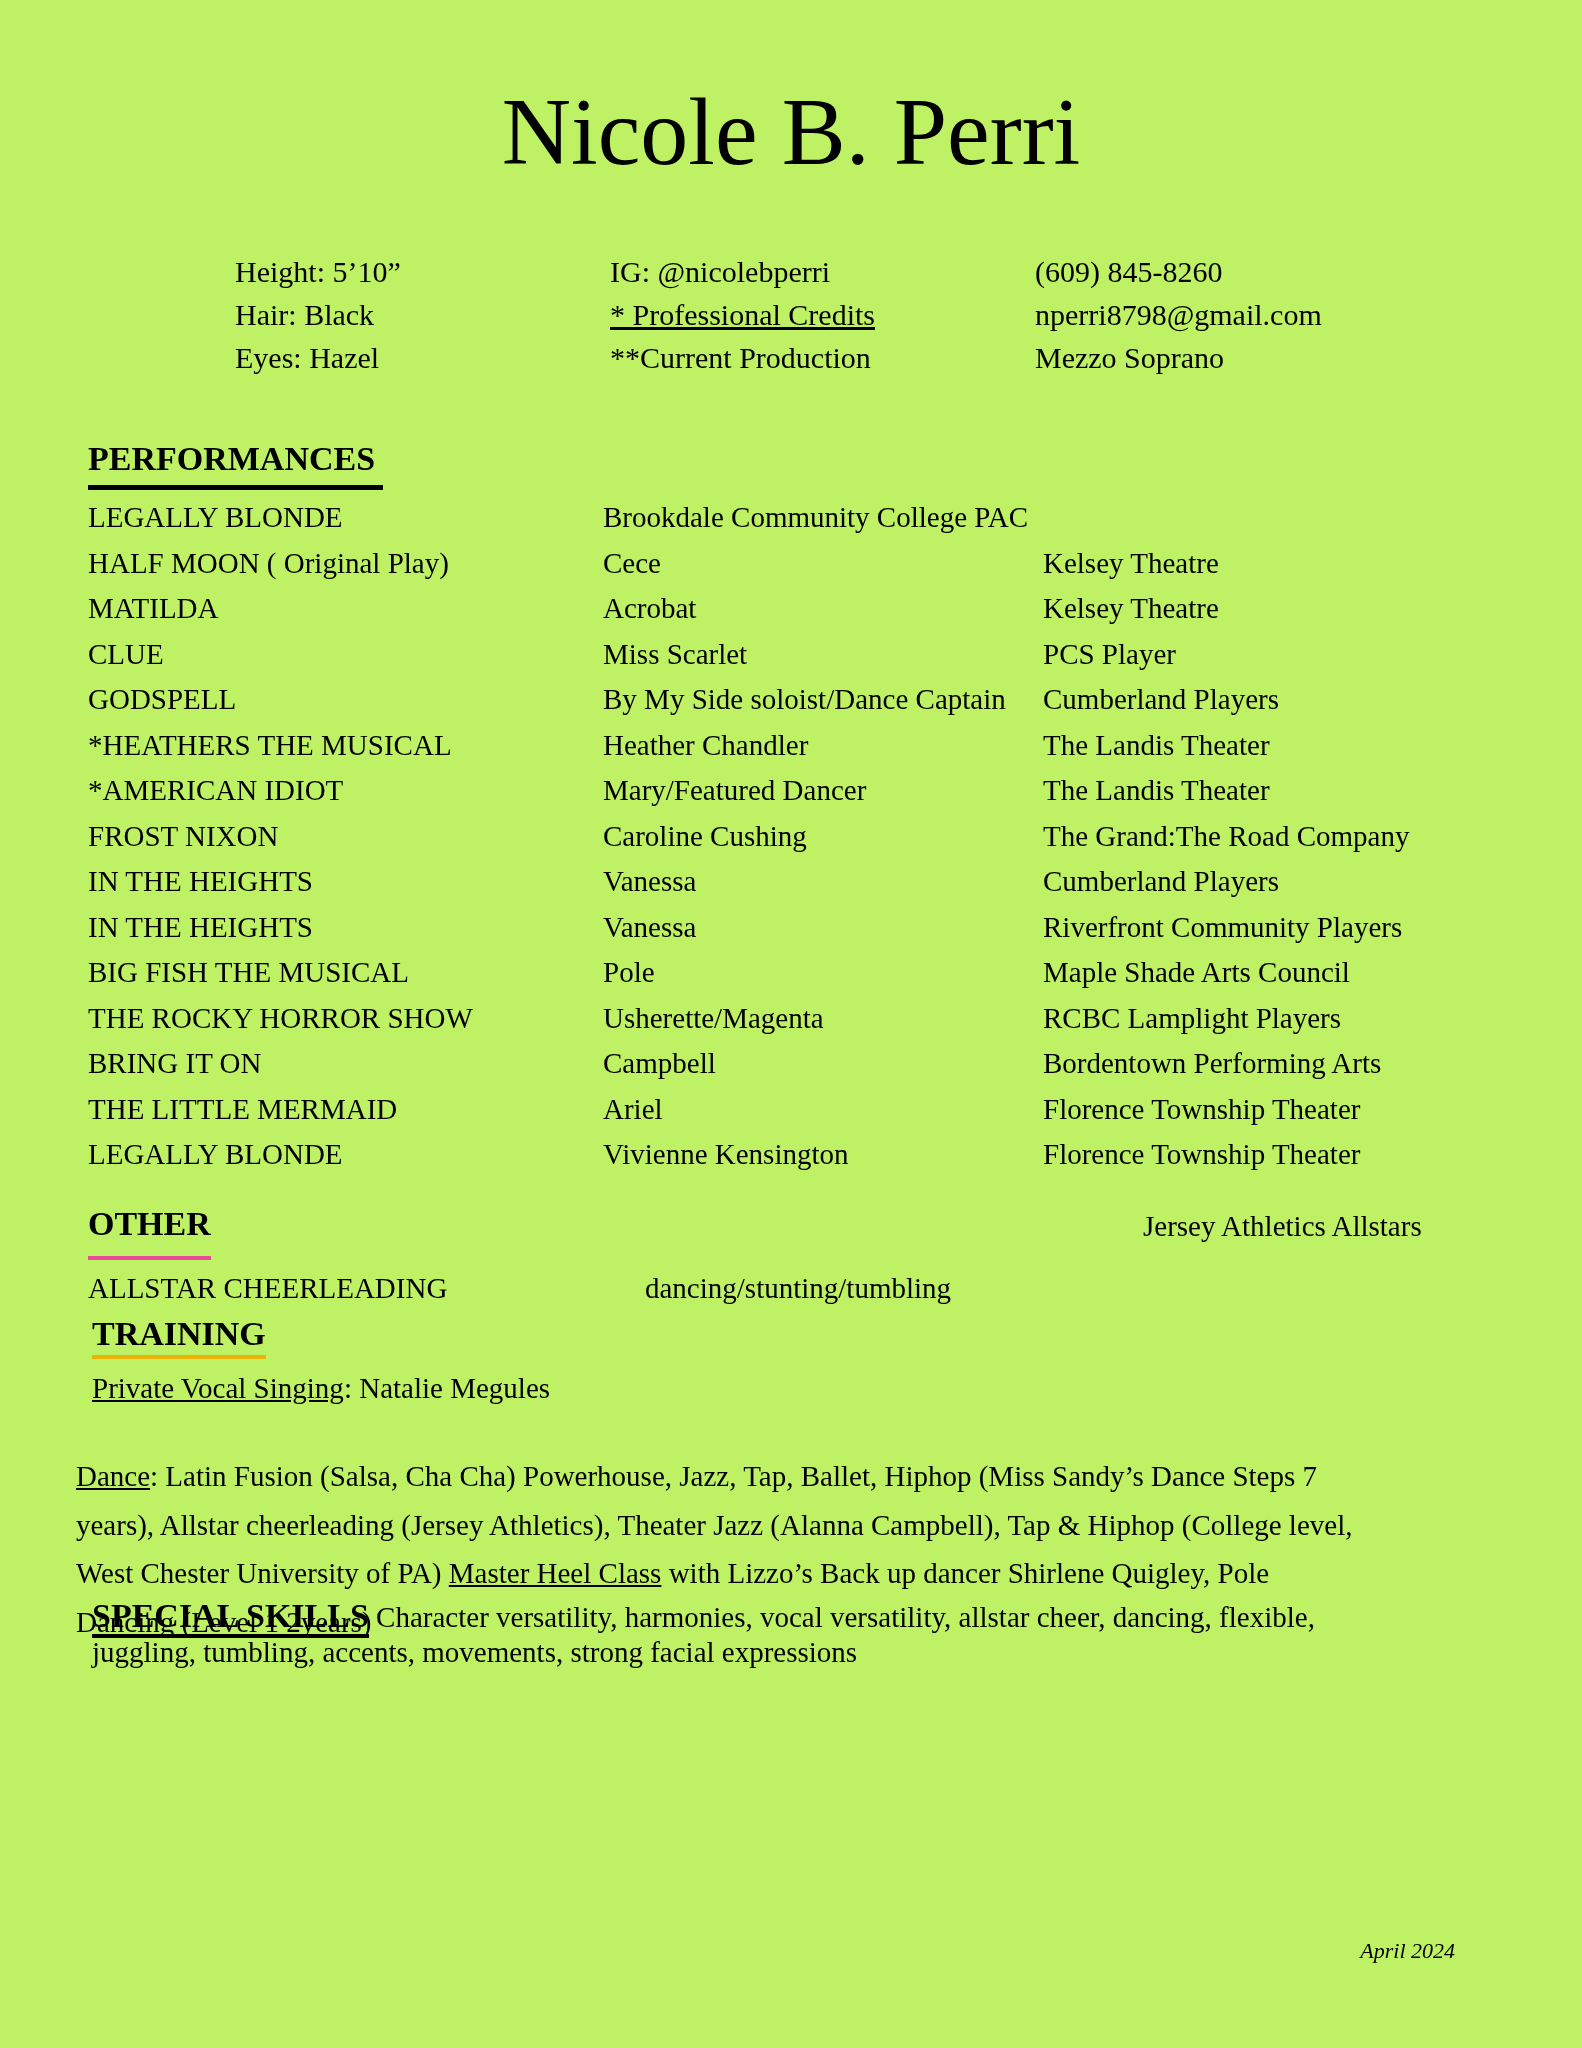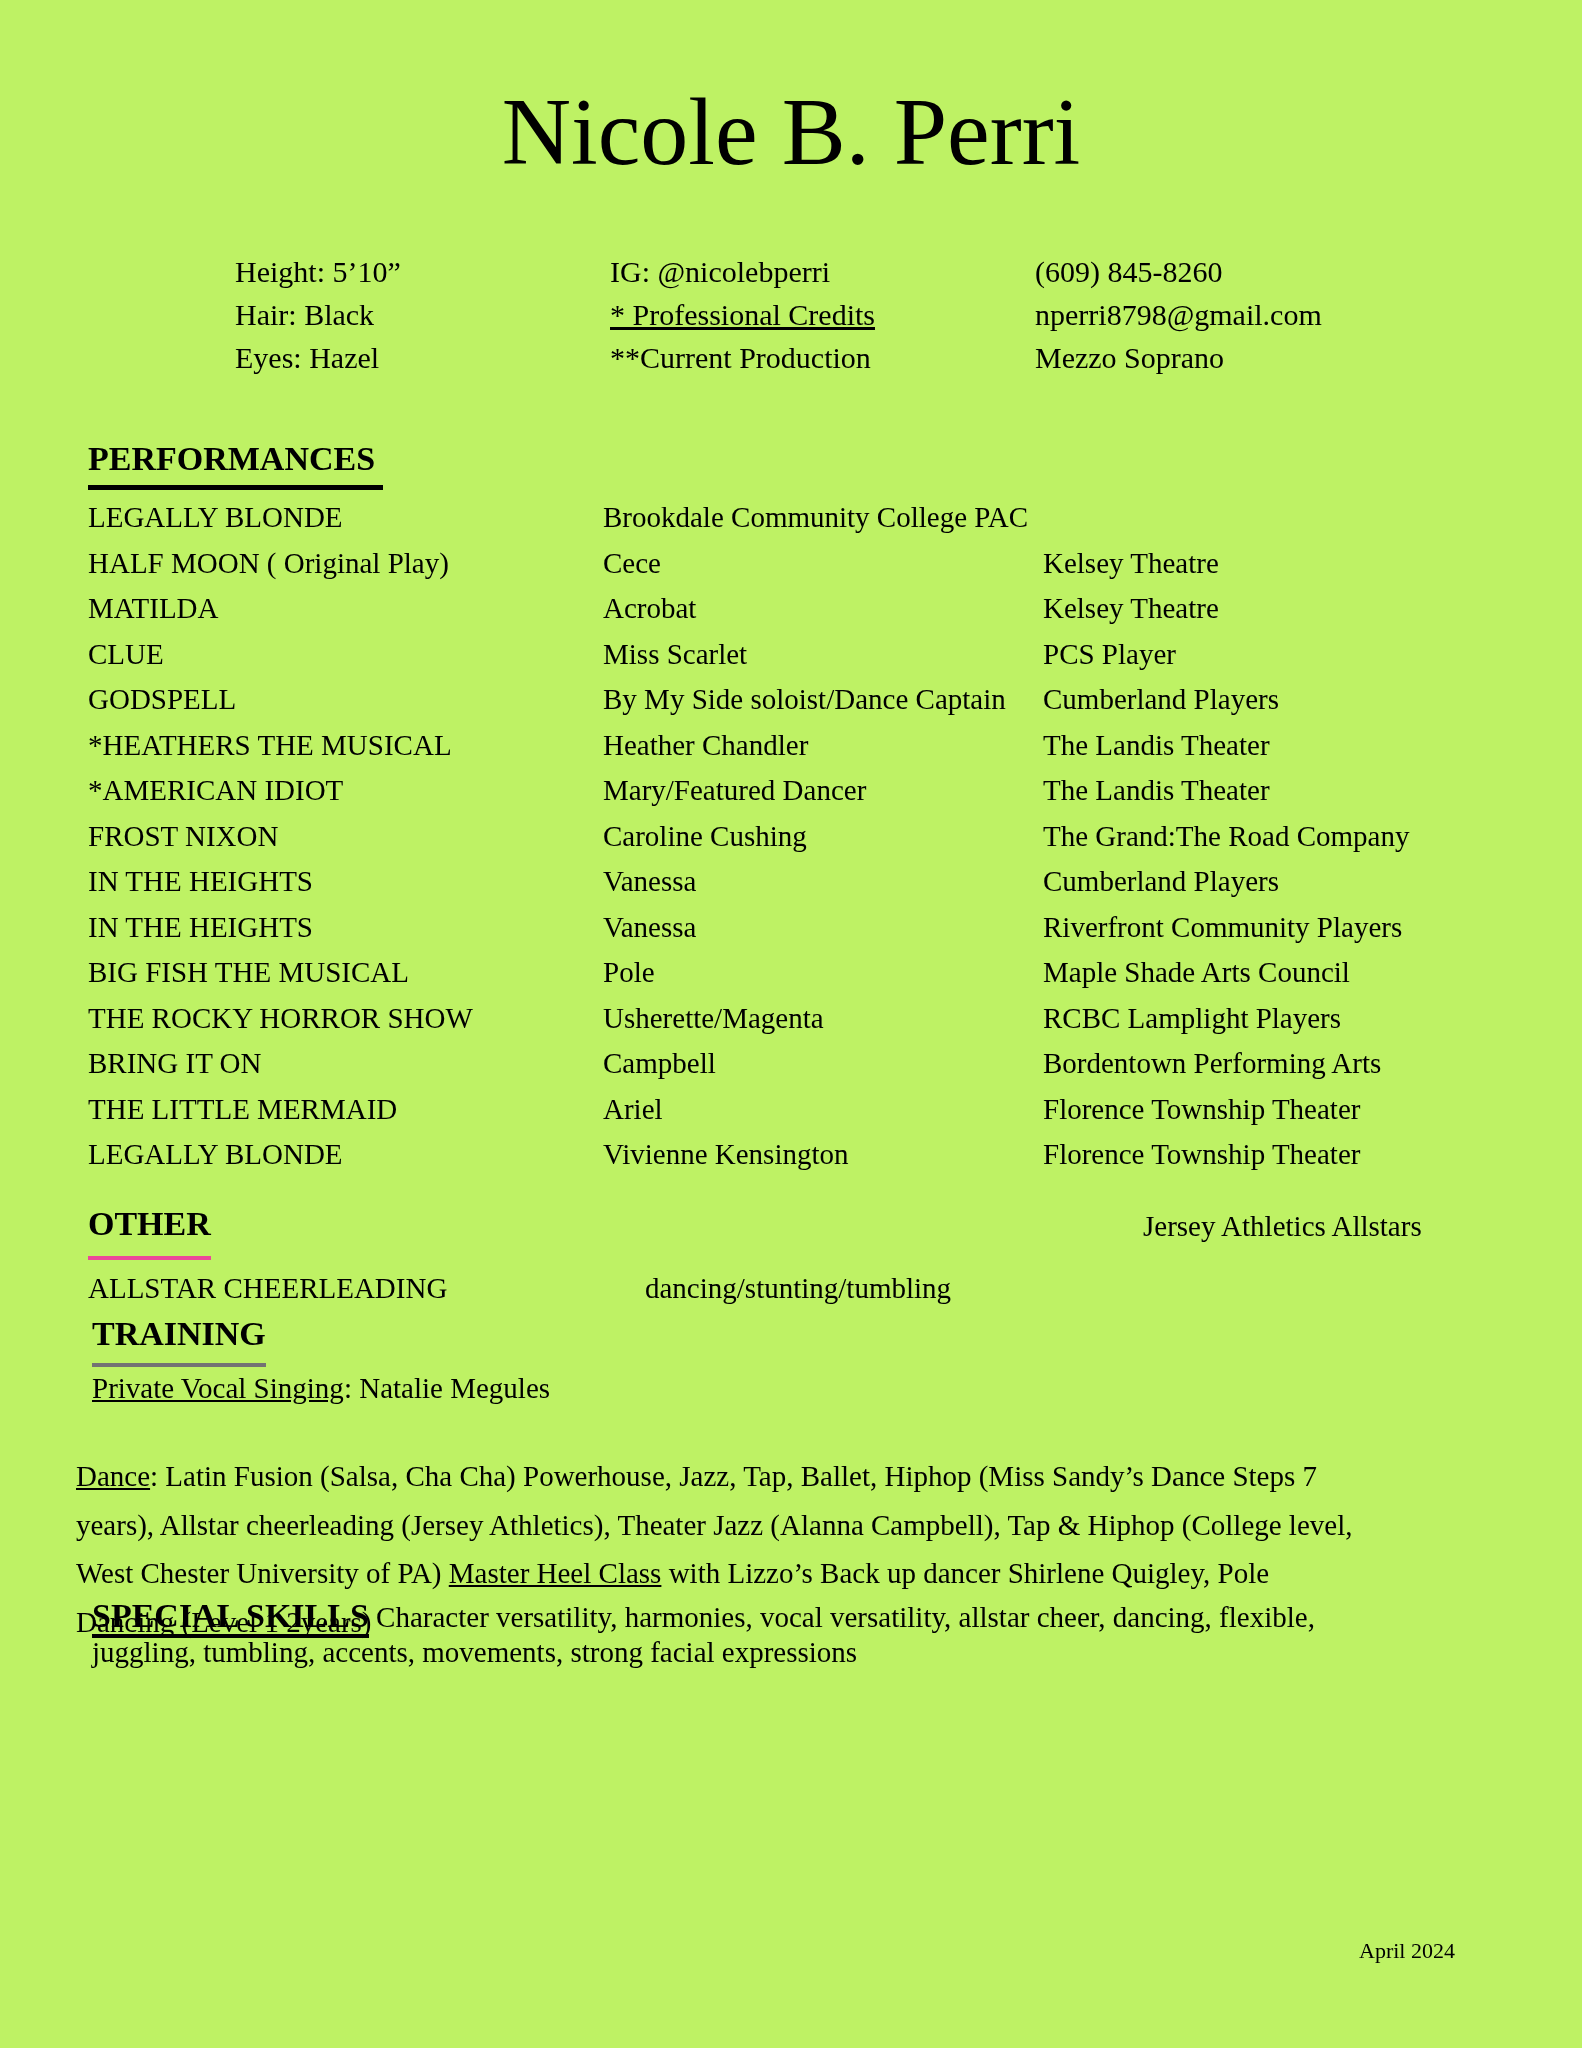--- a/index.html
+++ b/index.html
@@ -87,22 +87,22 @@
     left: 0;
     width: 100%;
     font-size: 29px;
   }
   .allstar-activity { position: absolute; left: 88px; top: 0; }
   .allstar-role { position: absolute; left: 645px; top: 0; }
   .training-heading {
     position: absolute;
     top: 1315px;
     left: 92px;
-    border-bottom: 4px solid #737373;
-    padding-bottom: 10px;
+    border-bottom: 4px solid #eab308;
+    padding-bottom: 2px;
   }
   .vocal-line {
     position: absolute;
     top: 1372px;
     left: 92px;
     font-size: 29px;
   }
   .dance-para {
     position: absolute;
     top: 1452px;
@@ -122,20 +122,21 @@
   .skills-label {
     font-weight: bold;
     font-size: 34px;
     border-bottom: 4px solid #000;
   }
   .footer-date {
     position: absolute;
     top: 1938px;
     right: 127px;
     font-size: 22px;
+    font-style: italic;
   }
 </style>
 </head>
 <body>
 
 <div class="page">
 
   <div class="title">Nicole B. Perri</div>
 
   <div class="header-info">

